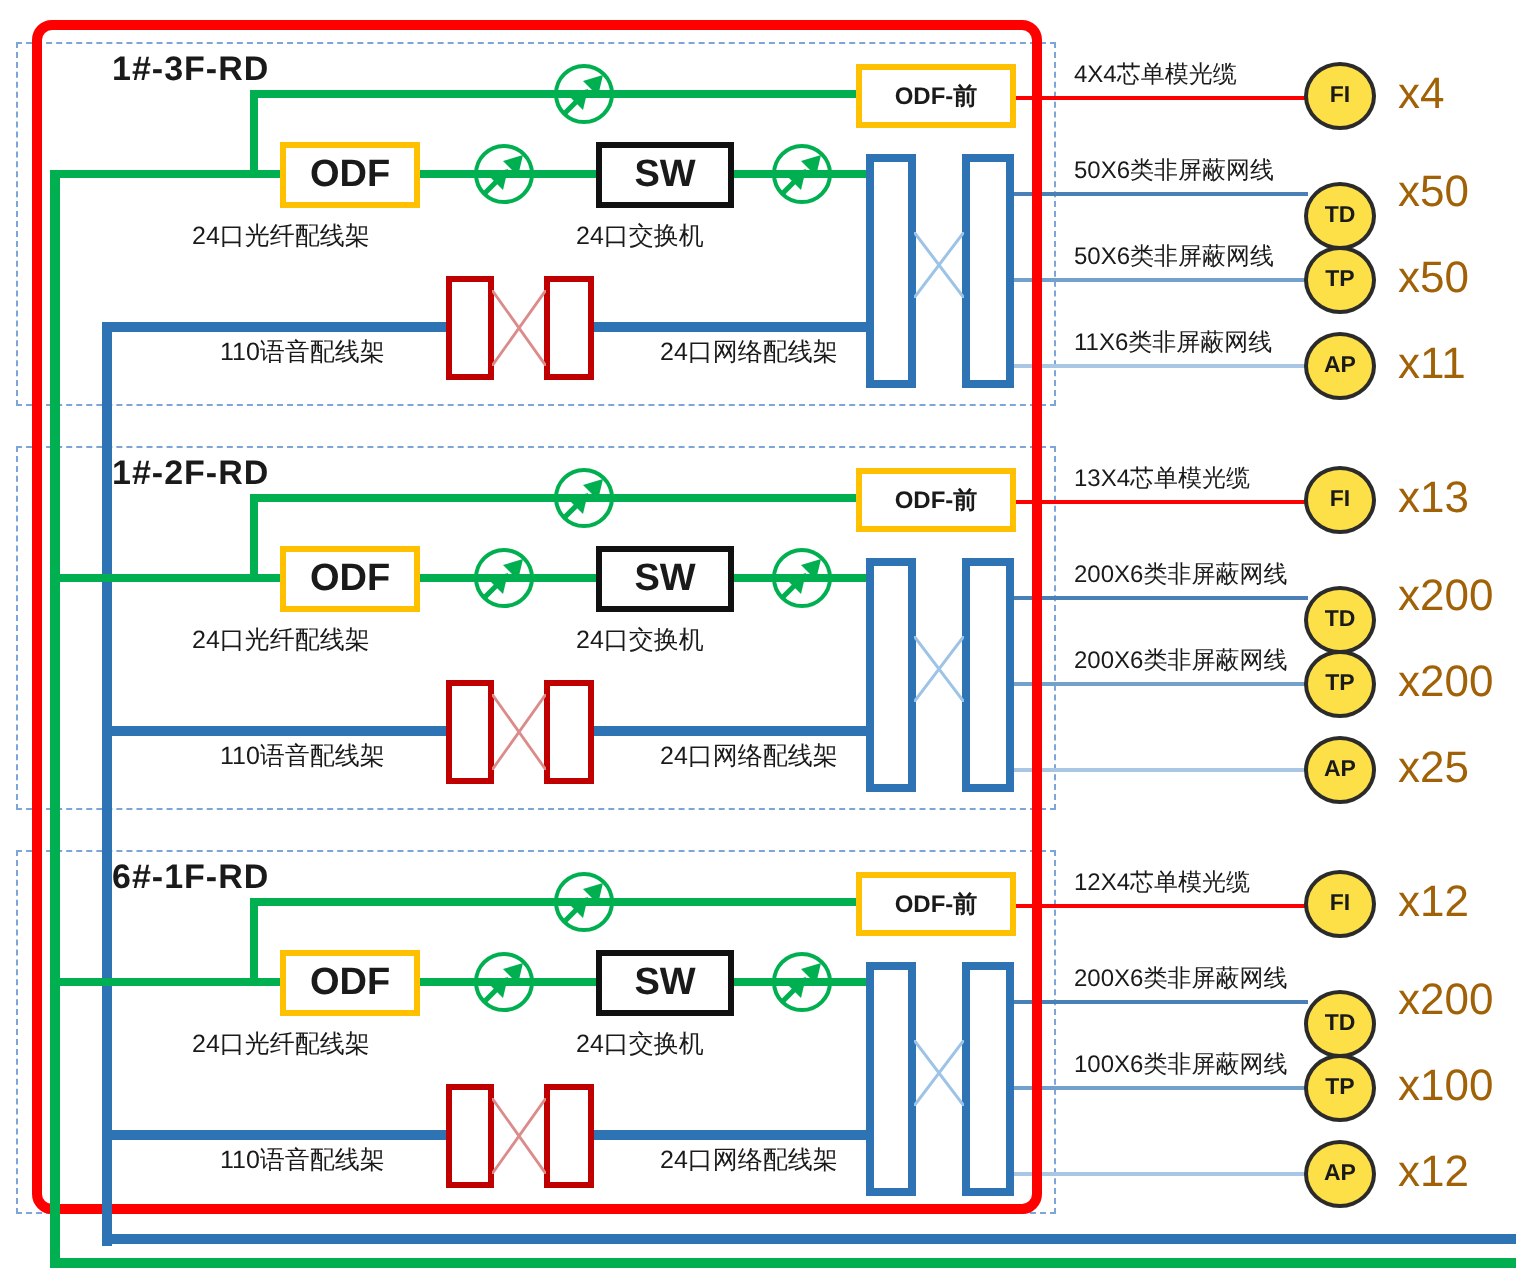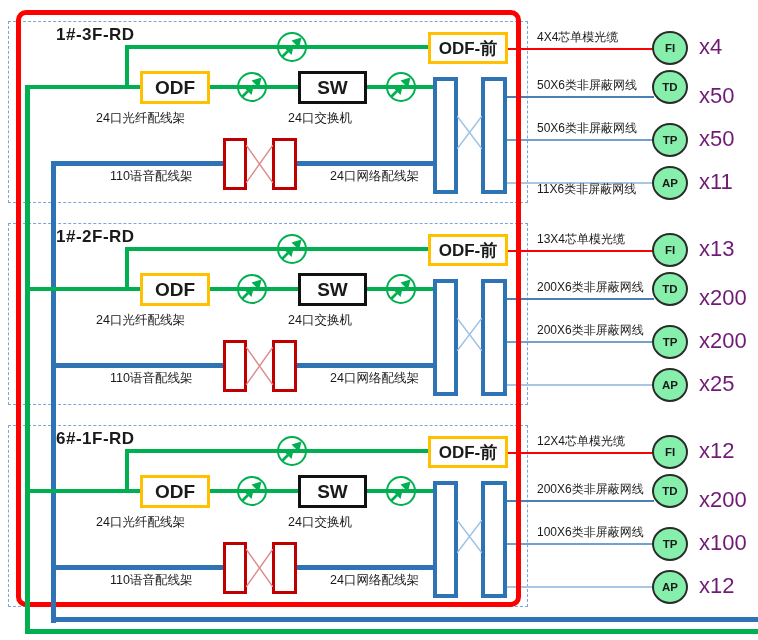--- a/index.html
+++ b/index.html
@@ -36,21 +36,21 @@
   
   .bl { background:#2E74B5; }
   .bl-voice-l { left:51px;  top:140px; width:172px; height:5px; }
   .bl-voice-r { left:295px; top:140px; width:140px; height:5px; }
 
   
   .box { background:#fff; display:flex; align-items:center; justify-content:center;
          font-weight:bold; }
   .box-odf  { left:140px; top:50px; width:70px; height:33px; border:3px solid #FFC000; font-size:19px; }
   .box-sw   { left:298px; top:50px; width:69px; height:33px; border:3px solid #111;    font-size:19px; }
-  .box-odff { left:428px; top:11px; width:80px; height:32px; border:3px solid #FFC000; font-size:17px; }
+  .box-odff { left:428px; top:11px; width:80px; height:32px; border:3px solid #FFC000; font-size:12px; }
 
   .cap { font-size:12.5px; white-space:nowrap; }
   .cap-odf   { left:96px;  top:89px;  width:100px; }
   .cap-sw    { left:288px; top:89px;  width:85px; }
   .cap-voice { left:110px; top:147px; width:115px; }
   .cap-net   { left:330px; top:147px; width:110px; }
 
   
   .vrect { background:#fff; border:3px solid #C00000; }
   .vrect1 { left:223px; top:117px; width:24px; height:52px; }
@@ -65,26 +65,26 @@
   .splice { width:32px; height:32px; }
   .sp-top { left:276px; top:10px; } .sp-a { left:236px; top:50px; } .sp-b { left:385px; top:50px; }
 
   
   .thin { height:2px; z-index:2 !important; }
   .thin-fi { left:506px; top:27px;  width:148px; background:#FF0000; }
   .thin-td { left:505px; top:75px;  width:149px; background:#4A80B5; }
   .thin-tp { left:505px; top:118px; width:149px; background:#74A0CC; }
   .thin-ap { left:505px; top:161px; width:149px; background:#A9C7E5; }
   .clabel { left:537px; width:128px; font-size:12px; white-space:nowrap; }
-  .cl-fi { top:8px; } .cl-td { top:56px; } .cl-tp { top:99px; } .cl-ap { top:142px;margin-top:18px; }
+  .cl-fi { top:8px; } .cl-td { top:56px; } .cl-tp { top:99px; } .cl-ap { top:142px; }
   .node { left:652px; width:36px; height:34px; border:2px solid #2b2b2b; border-radius:50%;
-          background:#86efac; display:flex; align-items:center; justify-content:center;
+          background:#fde047; display:flex; align-items:center; justify-content:center;
           font-weight:bold; font-size:11.5px; }
-  .nd-fi { top:10px; } .nd-td { top:49px; } .nd-tp { top:102px; } .nd-ap { top:145px; }
-  .count { left:699px; font-size:22px; color:#701a75; white-space:nowrap; }
+  .nd-fi { top:10px; } .nd-td { top:70px; } .nd-tp { top:102px; } .nd-ap { top:145px; }
+  .count { left:699px; font-size:22px; color:#a16207; white-space:nowrap; }
   .ct-fi { top:13px; } .ct-td { top:62px; } .ct-tp { top:105px; } .ct-ap { top:148px; }
 </style>
 </head>
 <body>
 
 <svg width="0" height="0" style="position:absolute">
   <defs>
     <g id="splice-glyph">
       <circle cx="16" cy="16" r="14" fill="none" stroke="#00B050" stroke-width="2"></circle>
       <path d="M6.5 25.5 L12 20" stroke="#00B050" stroke-width="2.6" fill="none"></path>

